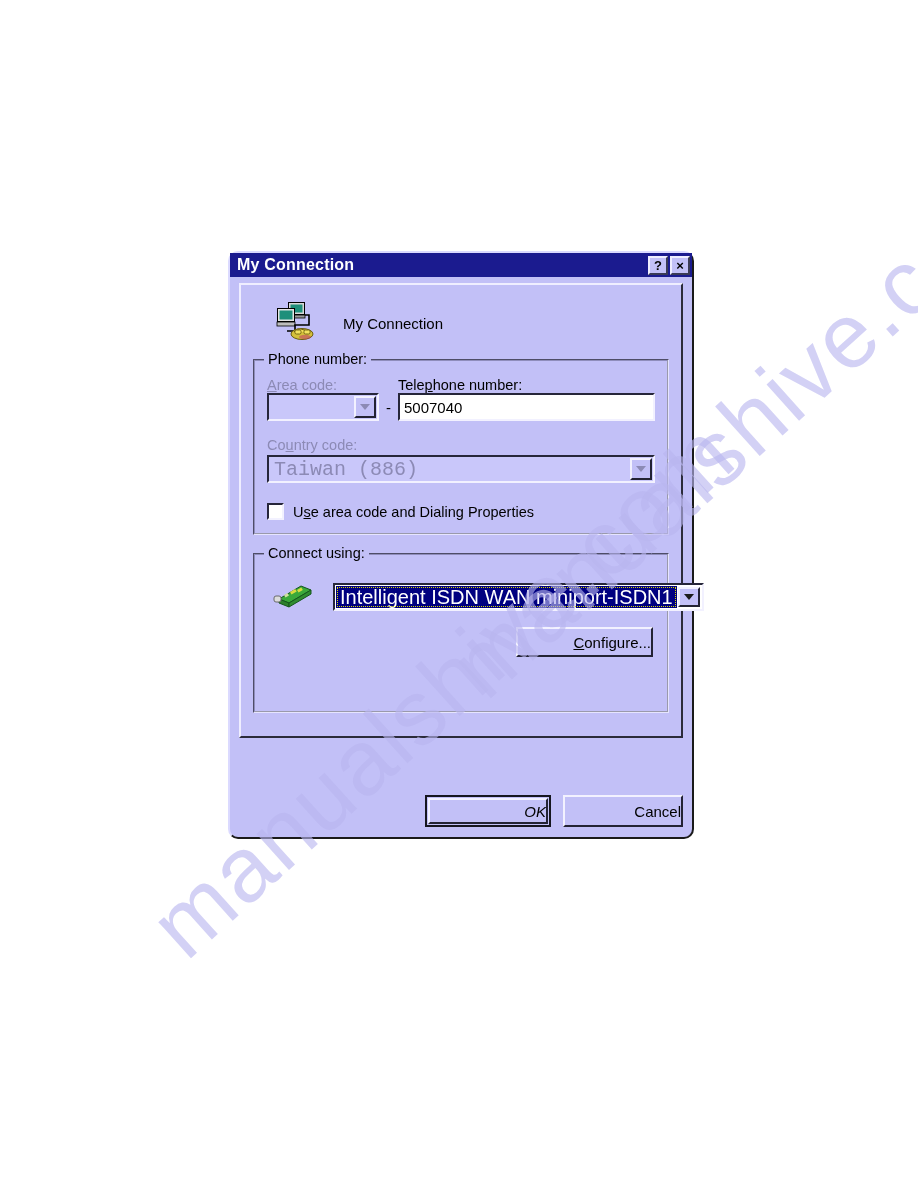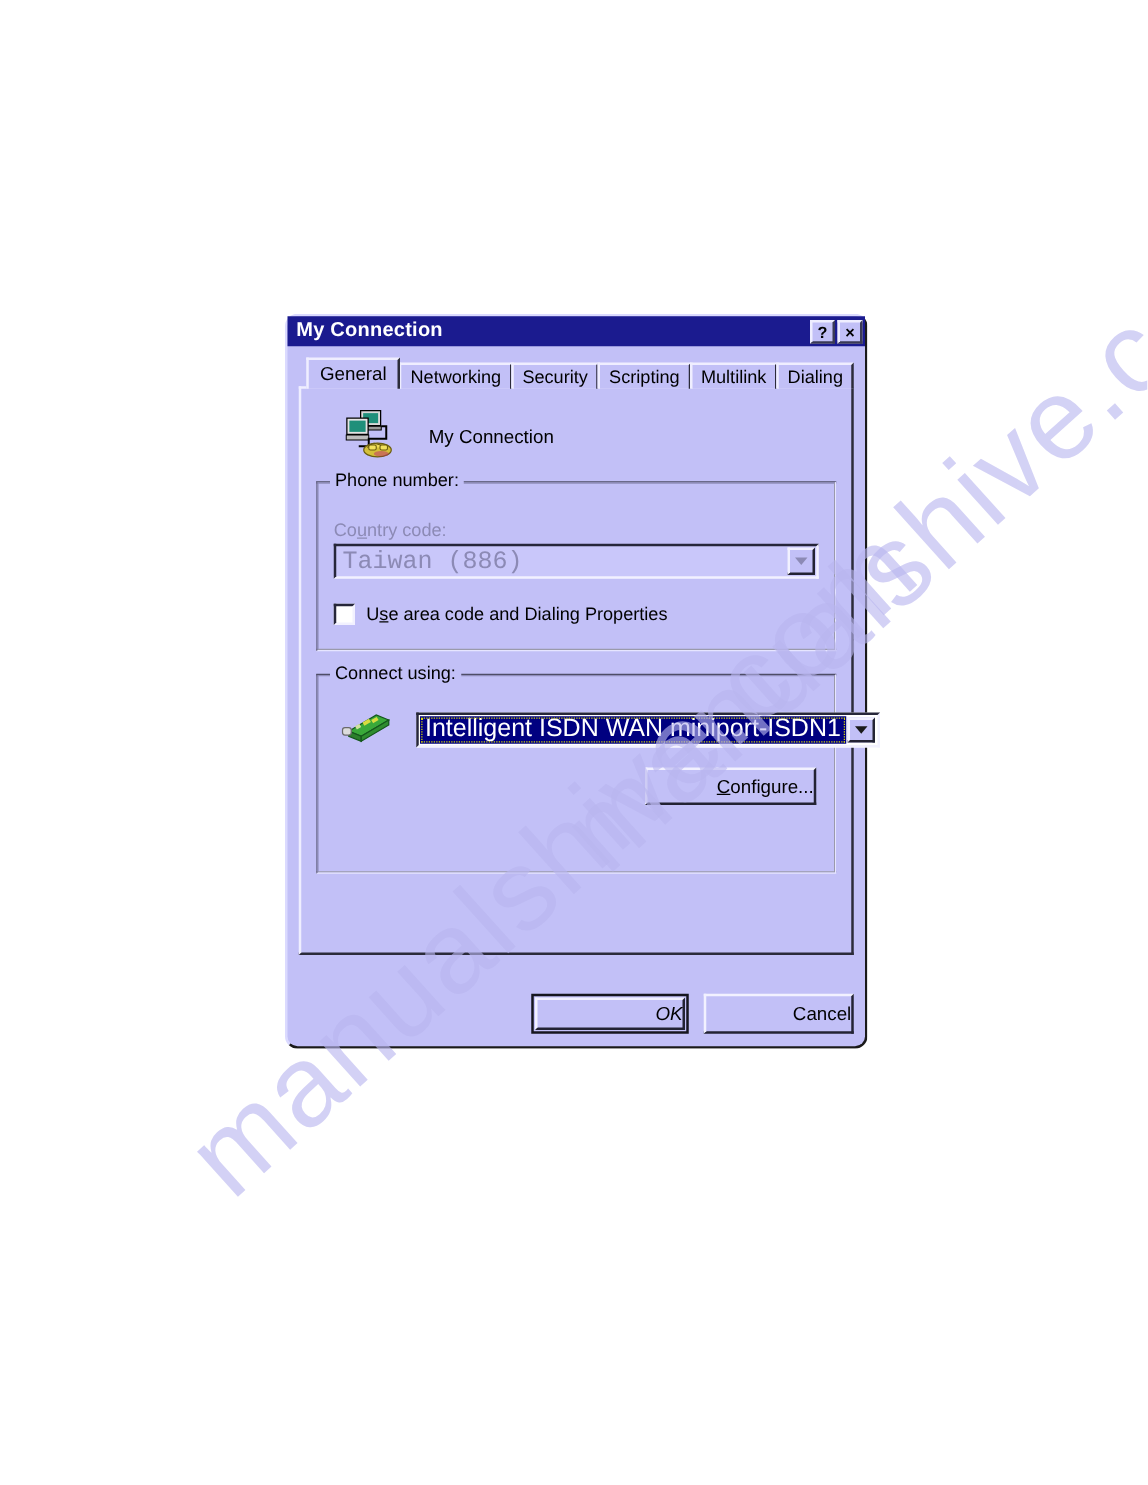--- a/index.html
+++ b/index.html
@@ -184,21 +184,21 @@
     position: absolute;
     top: -10px;
     left: 9px;
     background: #c2c0f7;
     padding: 0 4px;
     font-size: 14.5px;
     color: #000000;
     font-family: "Liberation Sans", sans-serif;
     white-space: nowrap;
   }
-  #phone-number-group { height: 136px; }
+  #phone-number-group { height: 176px; }
   #connect-using-group { height: 160px; margin-top: 18px; }
 
   
   .field-label {
     font-size: 14.5px;
     color: #000000;
     font-family: "Liberation Sans", sans-serif;
     white-space: nowrap;
   }
   .field-label.disabled { color: #8c8ab5; }
@@ -393,28 +393,20 @@
 <div id="dialog-window">
 
   <div id="title-bar">
     <div id="title-bar-text">My Connection</div>
     <div class="titlebar-btn">?</div>
     <div class="titlebar-btn">×</div>
   </div>
 
   <div id="client-area">
 
-    <div id="tab-strip">
-      <div class="tab active">General</div>
-      <div class="tab">Networking</div>
-      <div class="tab">Security</div>
-      <div class="tab">Scripting</div>
-      <div class="tab">Multilink</div>
-      <div class="tab">Dialing</div>
-    </div>
 
     <div id="tab-panel">
 
       <div id="connection-header">
         <span>
           <svg width="42" height="40" viewBox="0 0 42 40" xmlns="http://www.w3.org/2000/svg">
 
             <rect x="13" y="1" width="17" height="13" fill="#000000"></rect>
             <rect x="14" y="2" width="15" height="11" fill="#d8d8d8"></rect>
             <rect x="15.5" y="3.5" width="12" height="8" fill="#1f8f7a"></rect>
@@ -433,20 +425,38 @@
             <rect x="29" y="29" width="6" height="4" rx="1.4" fill="#f2e25e" stroke="#6b5d10" stroke-width="0.9"></rect>
             <ellipse cx="30" cy="36" rx="6" ry="2.2" fill="#c0366b" opacity="0.55"></ellipse>
           </svg>
         </span>
         <span id="connection-name">My Connection</span>
       </div>
 
       <div class="groupbox" id="phone-number-group">
         <div class="groupbox-title">Phone number:</div>
 
+        <div id="phone-row">
+          <div id="area-code-block">
+            <div class="field-label disabled"><span class="ul">A</span>rea code:</div>
+            <div id="area-code-combo" class="sunken">
+              <div id="area-code-value"></div>
+              <div class="combo-arrow">
+                <span class="arrow-glyph disabled"></span>
+              </div>
+            </div>
+          </div>
+
+          <div id="phone-dash">-</div>
+
+          <div id="telephone-block">
+            <div class="field-label">Tele<span class="ul">p</span>hone number:</div>
+            <div id="telephone-input" class="sunken">5007040</div>
+          </div>
+        </div>
 
         <div class="field-label disabled" id="country-code-label">Co<span class="ul">u</span>ntry code:</div>
         <div id="country-code-combo" class="sunken">
           <div id="country-code-value">Taiwan (886)</div>
           <div class="combo-arrow">
             <span class="arrow-glyph disabled"></span>
           </div>
         </div>
 
         <div id="use-area-code-row">

